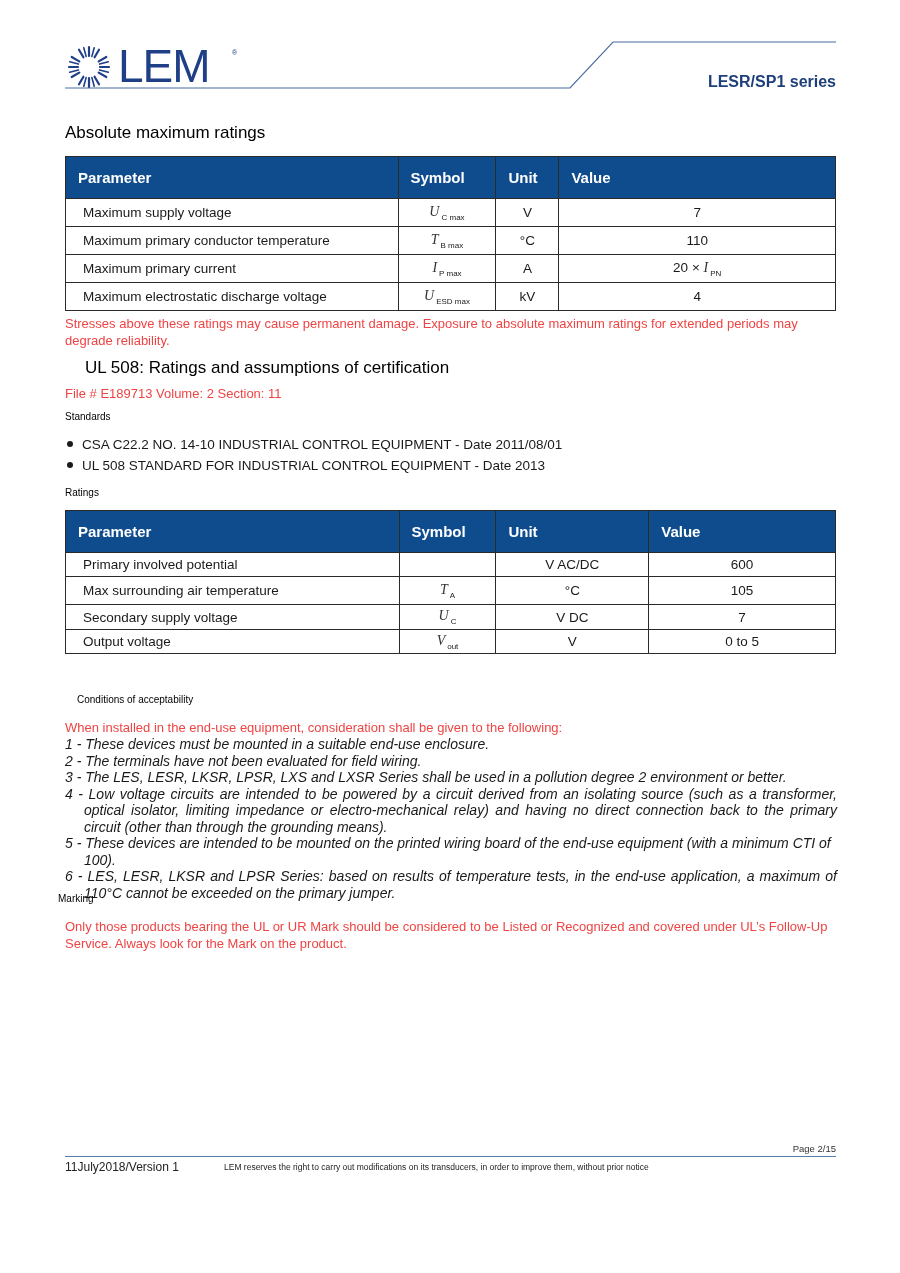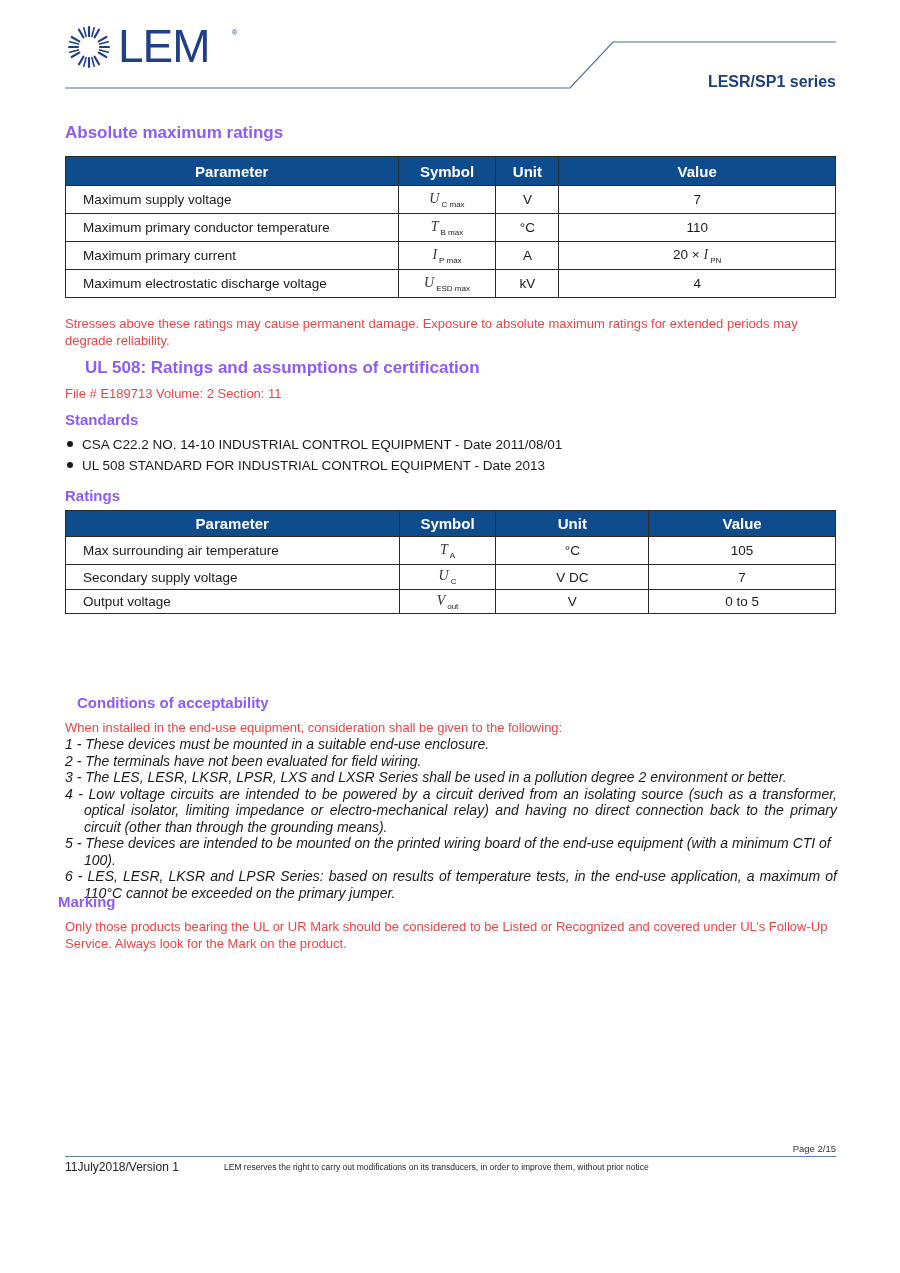--- a/index.html
+++ b/index.html
@@ -2,42 +2,42 @@
 <html><head>
 <meta charset="utf-8">
 <style>
   html, body { margin: 0; padding: 0; background: #ffffff; }
   body {
     width: 900px; height: 1273px; position: relative; overflow: hidden;
     font-family: "Liberation Sans", sans-serif; color: #1a1a1a;
   }
   .abs { position: absolute; }
   
-  .logo { left: 66px; top: 24px; width: 180px; height: 48px; }
+  .logo { left: 66px; top: 44px; width: 180px; height: 48px; }
   .logo-text {
     position: absolute; left: 52px; top: -6px;
     font-family: "Liberation Sans", sans-serif; font-size: 46px; font-weight: 400;
     color: #1f3f86; letter-spacing: -1px; line-height: 56px;
   }
   .logo-reg { position: absolute; left: 166px; top: 5px; font-size: 7px; color: #1f3f86; }
   .header-line { left: 0; top: 0; width: 900px; height: 100px; }
   .series-title {
     right: 64px; top: 73px; font-size: 16px; font-weight: bold; color: #1e3f7a;
   }
   
-  h2, h3 { margin: 0; color: #8b5cf6; font-weight: bold; }
+  h2, h3 { margin: 0; color: #000000; font-weight: normal; }
   .h-section { font-size: 17px; }
-  .h-sub { font-size: 15px; }
+  .h-sub { font-size: 10px; }
   p { margin: 0; }
   .text { font-size: 13px; line-height: 16.5px; color: #ef4444; }
   
   table { border-collapse: collapse; position: absolute; left: 65px; width: 771px; }
   th {
     background: #0e4c8e; color: #ffffff; font-weight: bold; font-size: 15px;
-    border: 1.5px solid #2a2a2a; padding: 4px; text-align: center;
+    border: 1.5px solid #2a2a2a; padding: 12px; text-align: left;
   }
   td {
     border: 1.5px solid #2a2a2a; font-size: 13.5px; padding: 0; color: #1a1a1a;
     text-align: center; vertical-align: middle;
   }
   td.param { text-align: left; padding-left: 17px; }
   .sym { font-family: "Liberation Serif", serif; font-style: italic; font-size: 14px; color: #333; }
   .sub { font-family: "Liberation Sans", sans-serif; font-style: normal; font-size: 8px; vertical-align: -4px; margin-left: 2px; }
   
   ul.std { list-style: none; margin: 0; padding: 0; }
@@ -153,20 +153,26 @@
       <col style="width:153px">
       <col style="width:187px">
     </colgroup>
   <tbody>
       <tr style="height:25px;">
     <th>Parameter</th>
     <th>Symbol</th>
     <th>Unit</th>
     <th>Value</th>
   </tr>
+  <tr style="height:24px;">
+    <td class="param">Primary involved potential</td>
+    <td><span class="sym"></span><span class="sub"></span></td>
+    <td>V AC/DC</td>
+    <td>600</td>
+  </tr>
   <tr style="height:28px;">
     <td class="param">Max surrounding air temperature</td>
     <td><span class="sym">T</span><span class="sub">A</span></td>
     <td>°C</td>
     <td>105</td>
   </tr>
   <tr style="height:25px;">
     <td class="param">Secondary supply voltage</td>
     <td><span class="sym">U</span><span class="sub">C</span></td>
     <td>V DC</td>

